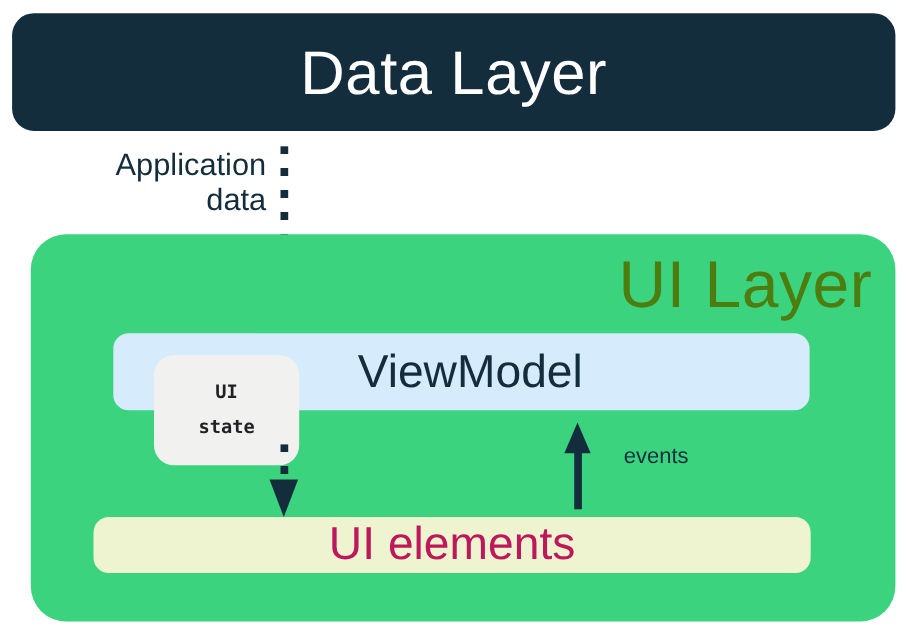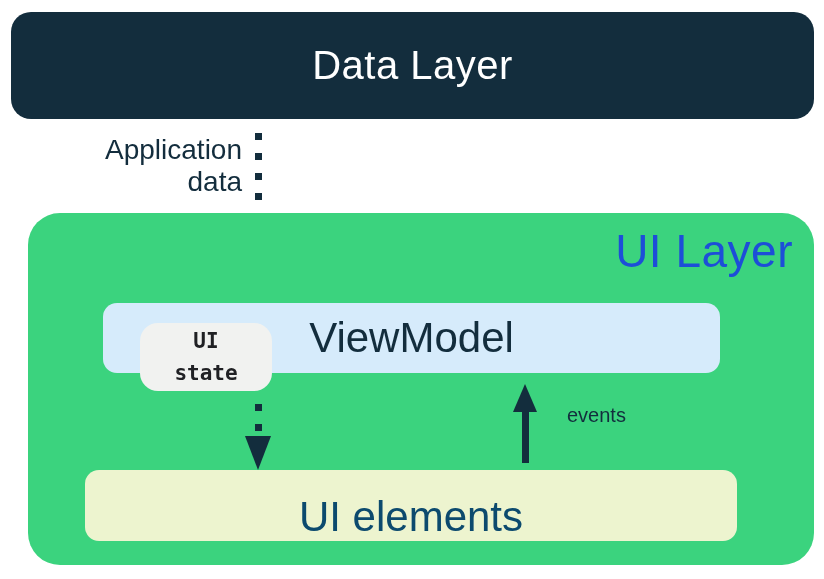--- a/index.html
+++ b/index.html
@@ -10,21 +10,21 @@
     font-family:"Liberation Sans", sans-serif;
     overflow:hidden;
   }
   .abs{position:absolute;}
 
   
   .data-layer{
     left:11px;top:12px;width:803px;height:107px;
     background:#132D3D;border-radius:20px;
     display:flex;align-items:center;justify-content:center;
-    color:#ffffff;font-size:40px;letter-spacing:0.5px;
+    color:#ffffff;font-size:56px;letter-spacing:0.5px;
   }
 
   
   .app-data{
     left:62px;top:134px;width:180px;
     text-align:right;
     color:#132D3D;font-size:28px;line-height:32px;
   }
 
   
@@ -44,40 +44,41 @@
   .ah-1{left:245px;top:266px;}
   .ah-2{left:245px;top:436px;z-index:4;}
 
   
   .ui-layer{
     left:28px;top:213px;width:786px;height:352px;
     background:#3BD37E;border-radius:32px;
   }
   .ui-layer-title{
     right:31px;top:224px;
-    color:#1d4ed8;font-size:46px;letter-spacing:0.5px;
+    color:#4d7c0f;font-size:60px;letter-spacing:0.5px;
   }
 
   
   .viewmodel{
     left:103px;top:303px;width:617px;height:70px;
     background:#D6EBFB;border-radius:14px;
     display:flex;align-items:center;justify-content:center;
     color:#132D3D;font-size:42px;
     z-index:2;
+    padding-left:16px;
   }
 
   
   .ui-state{
-    left:140px;top:323px;width:132px;height:68px;
+    left:140px;top:323px;width:132px;height:100px;
     background:#F1F2F0;border-radius:18px;
     display:flex;align-items:center;justify-content:center;
     text-align:center;
     font-family:"DejaVu Sans Mono", monospace;
-    font-weight:bold;font-size:21px;line-height:32px;
+    font-weight:bold;font-size:17px;line-height:32px;
     color:#202124;white-space:pre-line;
     z-index:3;
   }
 
   
   .up-shaft{
     left:522px;top:406px;width:7px;height:57px;
     background:#132D3D;z-index:2;
   }
   .up-head{
@@ -88,24 +89,24 @@
     z-index:2;
   }
   .events-label{
     left:567px;top:404px;
     color:#132D3D;font-size:20px;
     z-index:2;
   }
 
   
   .ui-elements{
-    left:85px;top:470px;width:652px;height:71px;
+    left:85px;top:470px;width:652px;height:51px;
     background:#EDF4CF;border-radius:14px;
-    display:flex;align-items:flex-end;justify-content:center;
-    color:#0c4a6e;font-size:42px;
+    display:flex;align-items:flex-start;justify-content:center;
+    color:#be185d;font-size:42px;
     z-index:2;
   }
 </style>
 </head>
 <body>
 
 <div id="canvas">
 
   <div class="abs data-layer">
     <span>Data Layer</span>

